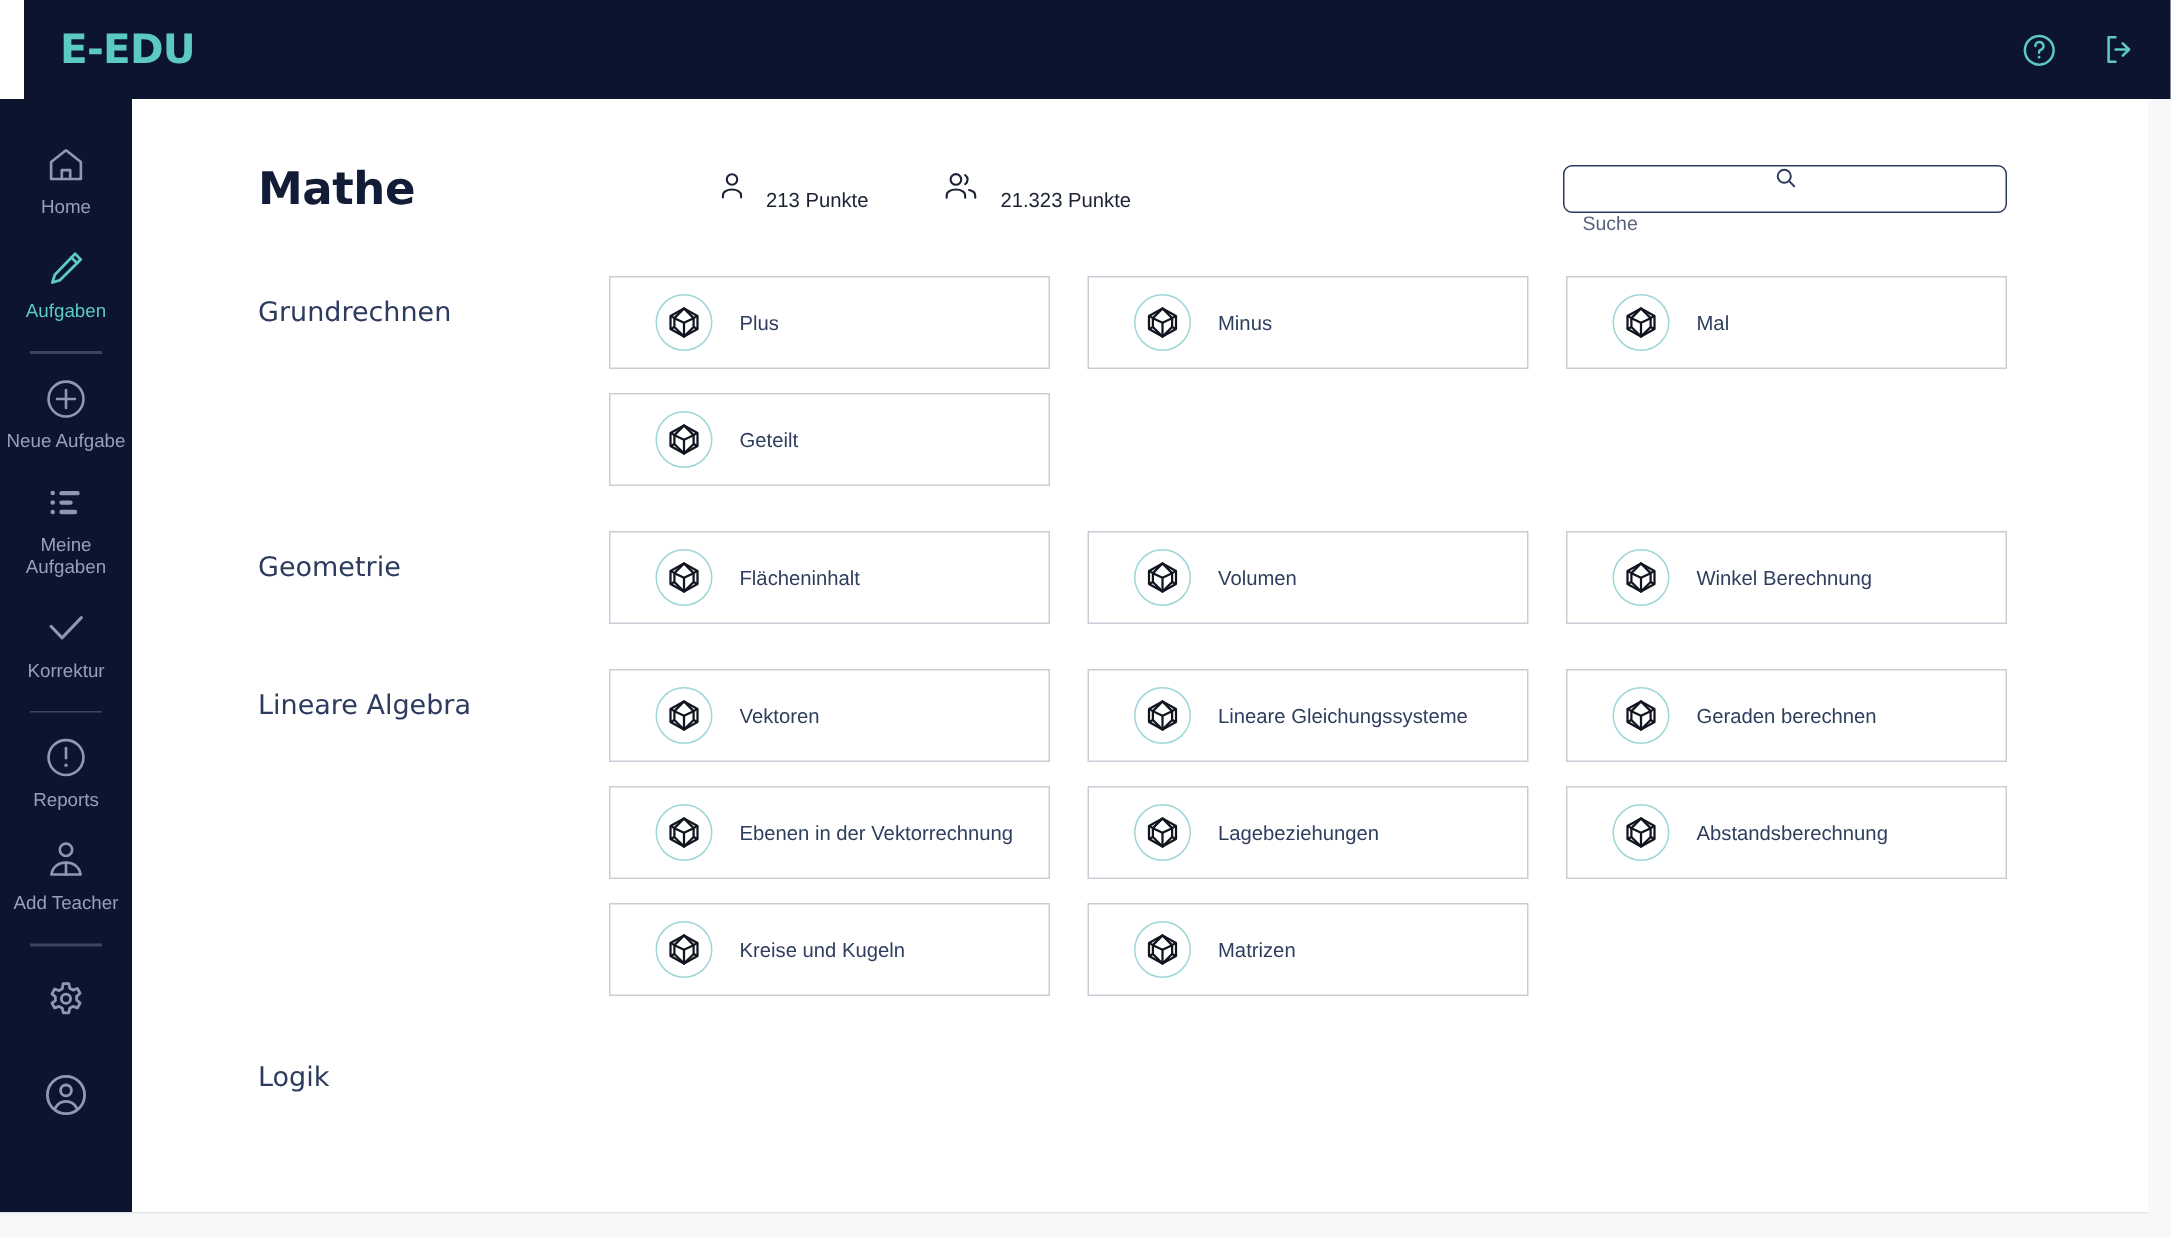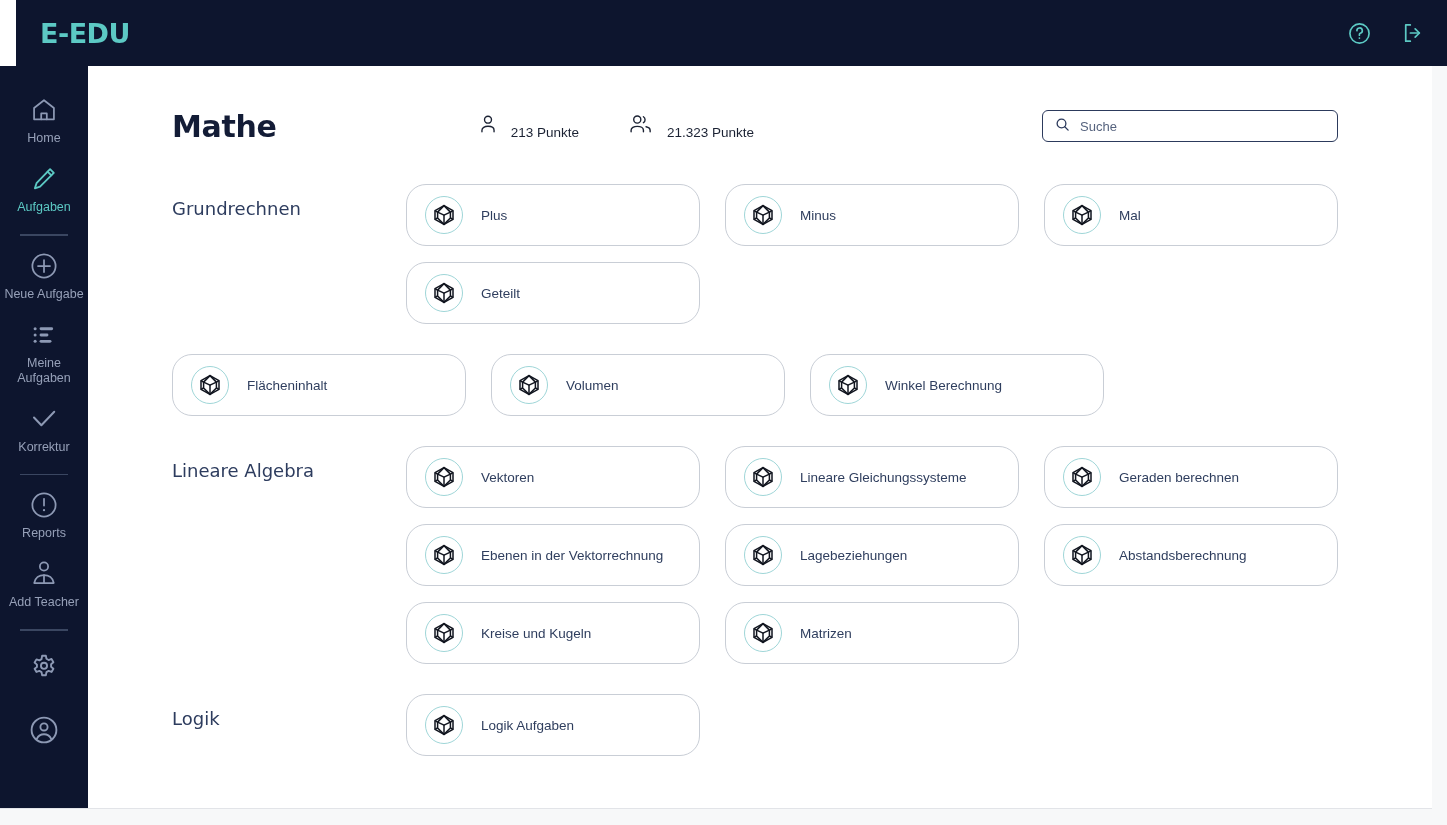--- a/index.html
+++ b/index.html
@@ -56,42 +56,42 @@
   }
 
   .head-row { display:flex; align-items:center; height:56px; }
   .stats { display:flex; align-items:center; gap:48px; margin-left:200px; }
   .stat { display:flex; align-items:flex-end; gap:12px; }
   .stat-label { font-size:13.5px; color:#1b2233; }
 
   .searchbox {
     margin-left:auto; margin-right:94px; width:296px; height:32px;
     border:1px solid #2c3a5c; border-radius:6px;
-    display:flex; align-items:center; gap:10px; padding:0 12px; background:#fff;
+    display:flex; align-items:center; gap:10px; padding:0 12px; background:#fff;flex-direction:column;
   }
   .searchbox input {
     border:none; outline:none; background:transparent;
     font-size:13px; color:#3b4a66; width:100%;
     font-family:"Liberation Sans", sans-serif;
   }
   .searchbox input::placeholder { color:#56637e; }
 
   
   .section { display:flex; margin-top:30px; }
   .section-title {
     width:234px; flex:0 0 234px; font-size:18px; color:#2d3c5e;
     padding-top:14px; font-family:"DejaVu Sans", sans-serif;
   }
   .cards {
     display:grid; grid-template-columns: repeat(3, 294px);
     gap:16px 25px;
   }
   .card {
-    height:62px; background:#fff; border:1px solid #c9ced6; border-radius:20px;
-    display:flex; align-items:center; padding-left:18px; gap:18px; cursor:pointer;
+    height:62px; background:#fff; border:1px solid #c9ced6; border-radius:0;
+    display:flex; align-items:center; padding-left:30px; gap:18px; cursor:pointer;
   }
   .card-icon {
     width:38px; height:38px; border-radius:50%; border:1px solid #9fd6d8;
     display:flex; align-items:center; justify-content:center; flex:0 0 38px;
   }
   .card-label { font-size:13.5px; color:#2f3e5e; }
 
   
   .scroll-right {
     position:absolute; top:0; right:0; width:15px; height:825px; background:#f7f8f9;
@@ -317,20 +317,21 @@
                     <path d="M5.6 9.1v5.9L12 21.4l6.4-6.4V9.1"></path>
                     <path d="M12 12.1v9.3"></path>
                     <path d="M3 7.6l2.6 1.5M21 7.6l-2.6 1.5M3 16.4l2.6-1.4M21 16.4l-2.6-1.4"></path>
                   </svg>
                 </span>
                 <span class="card-label">Geteilt</span>
               </div>
             </div>
           </div>
           <div class="section">
+            <div class="section-title">Geometrie</div>
             <div class="cards">
               <div class="card">
                 <span class="card-icon">
                   <svg width="24" height="24" viewBox="0 0 24 24" fill="none" stroke="#11151f" stroke-width="1.5" stroke-linejoin="round">
                     <path d="M12 2.6 21 7.6v8.8L12 21.4 3 16.4V7.6z"></path>
                     <path d="M12 2.6 5.6 9.1 12 12.1l6.4-3z"></path>
                     <path d="M5.6 9.1v5.9L12 21.4l6.4-6.4V9.1"></path>
                     <path d="M12 12.1v9.3"></path>
                     <path d="M3 7.6l2.6 1.5M21 7.6l-2.6 1.5M3 16.4l2.6-1.4M21 16.4l-2.6-1.4"></path>
                   </svg>
@@ -459,34 +460,20 @@
                     <path d="M12 12.1v9.3"></path>
                     <path d="M3 7.6l2.6 1.5M21 7.6l-2.6 1.5M3 16.4l2.6-1.4M21 16.4l-2.6-1.4"></path>
                   </svg>
                 </span>
                 <span class="card-label">Matrizen</span>
               </div>
             </div>
           </div>
           <div class="section">
             <div class="section-title">Logik</div>
-            <div class="cards">
-              <div class="card">
-                <span class="card-icon">
-                  <svg width="24" height="24" viewBox="0 0 24 24" fill="none" stroke="#11151f" stroke-width="1.5" stroke-linejoin="round">
-                    <path d="M12 2.6 21 7.6v8.8L12 21.4 3 16.4V7.6z"></path>
-                    <path d="M12 2.6 5.6 9.1 12 12.1l6.4-3z"></path>
-                    <path d="M5.6 9.1v5.9L12 21.4l6.4-6.4V9.1"></path>
-                    <path d="M12 12.1v9.3"></path>
-                    <path d="M3 7.6l2.6 1.5M21 7.6l-2.6 1.5M3 16.4l2.6-1.4M21 16.4l-2.6-1.4"></path>
-                  </svg>
-                </span>
-                <span class="card-label">Logik Aufgaben</span>
-              </div>
-            </div>
           </div>
         </div>
 
     </div>
   </div>
 
   <div class="scroll-right"></div>
   <div class="bottom-strip"></div>
 </div>
 

